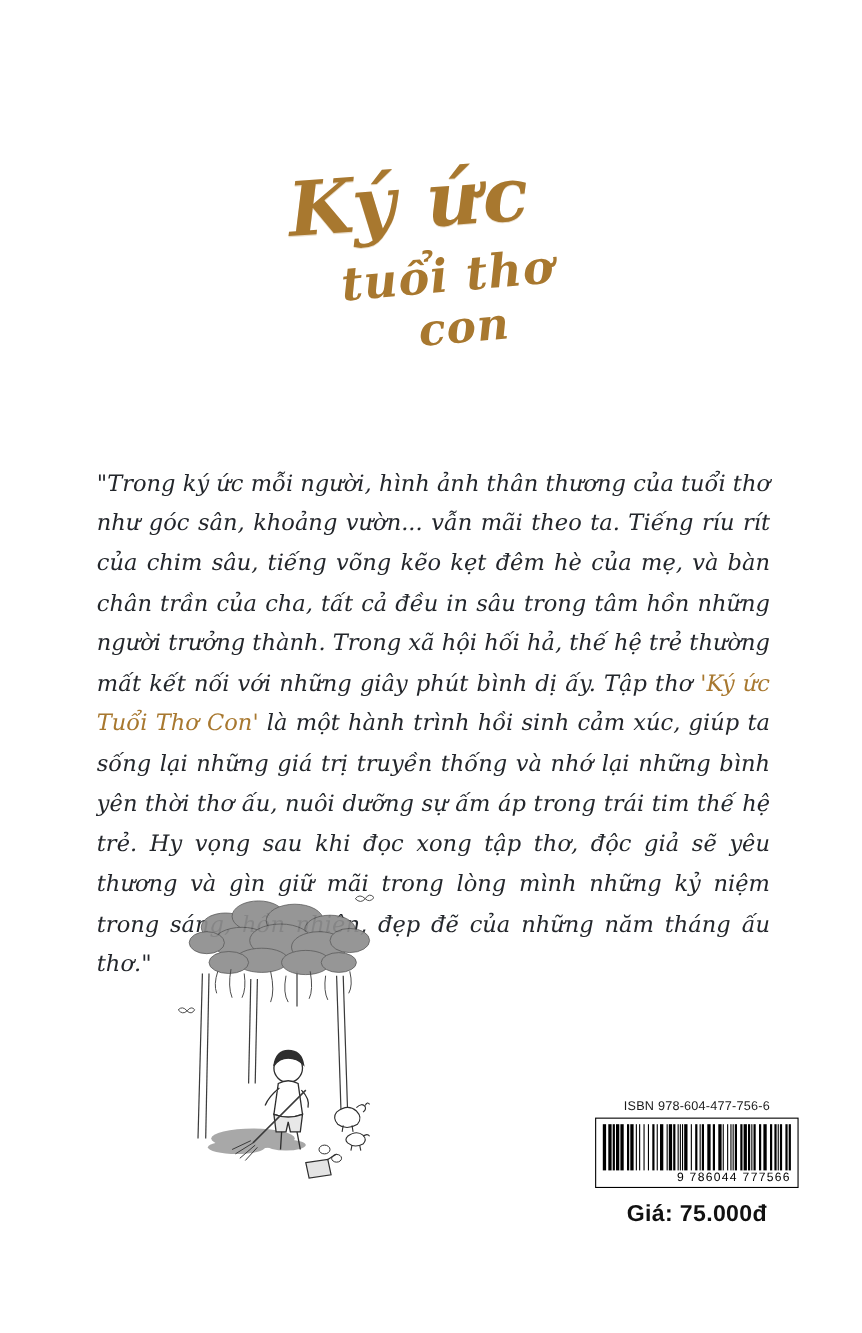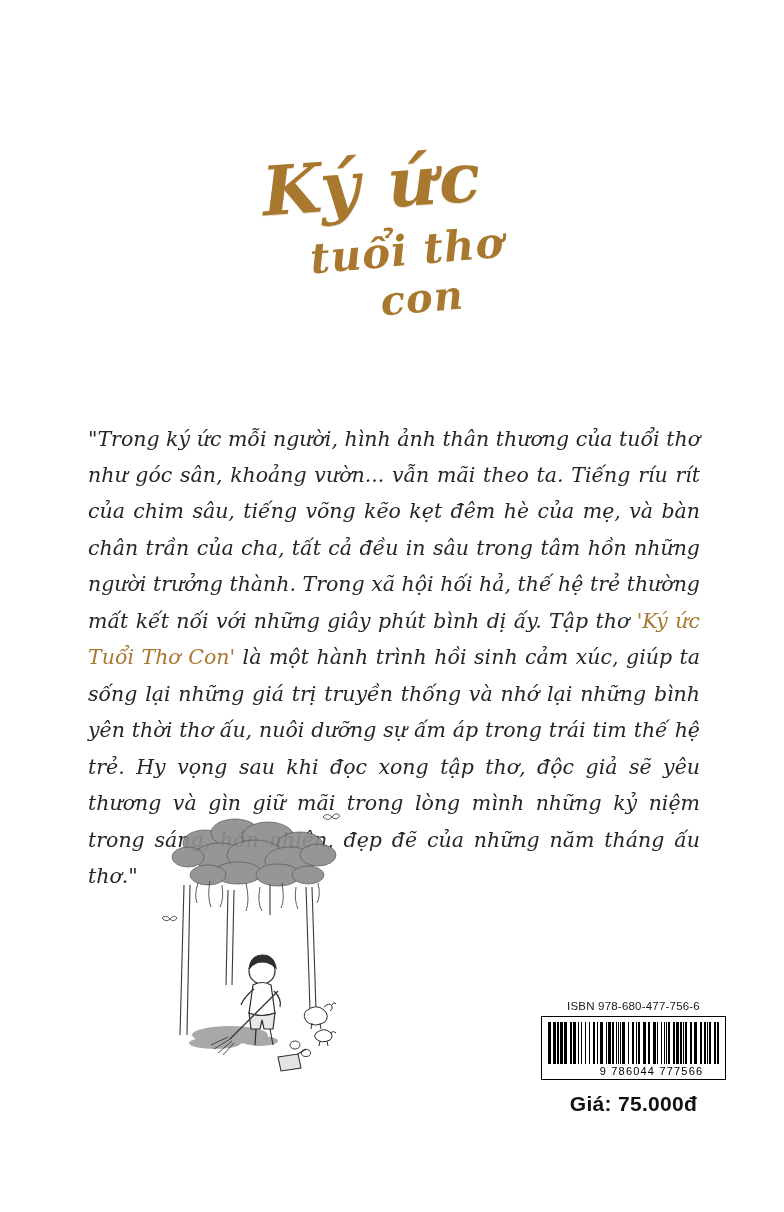--- a/index.html
+++ b/index.html
@@ -131,21 +131,21 @@
   .bars i {
     display: block;
     background: #000;
     height: 100%;
   }
   .barcode-digits {
     font-family: "Liberation Sans", sans-serif;
     font-size: 11px;
     letter-spacing: 1.2px;
     color: #000;
-    text-align: center;
+    text-align: right;
     padding-top: 1px;
     margin-left: 36px;
   }
   .price {
     font-family: "Liberation Sans", sans-serif;
     font-size: 21px;
     font-weight: 700;
     color: #111;
     margin-top: 12px;
     text-align: center;
@@ -267,21 +267,21 @@
           <path d="M222 22 q4 -6 8 -1 q-4 5 -8 1z"></path>
           <path d="M222 22 q-5 -5 -9 0 q5 5 9 0z"></path>
           <path d="M60 124 q4 -5 7 -1 q-3 5 -7 1z"></path>
           <path d="M60 124 q-4 -5 -8 -1 q4 5 8 1z"></path>
         </g>
       </g>
     </svg>
   </div>
 
   <div class="barcode-block">
-    <div class="isbn-text">ISBN 978-680-477-756-6</div>
+    <div class="isbn-text">ISBN 978-604-477-756-6</div>
     <div class="barcode-box">
       <div class="bars" id="bars">
           <i style="width: 3px;"></i>
           <i style="width: 2px; background: transparent;"></i>
           <i style="width: 3px;"></i>
           <i style="width: 1px; background: transparent;"></i>
           <i style="width: 2px;"></i>
           <i style="width: 1px; background: transparent;"></i>
           <i style="width: 3px;"></i>
           <i style="width: 1px; background: transparent;"></i>

